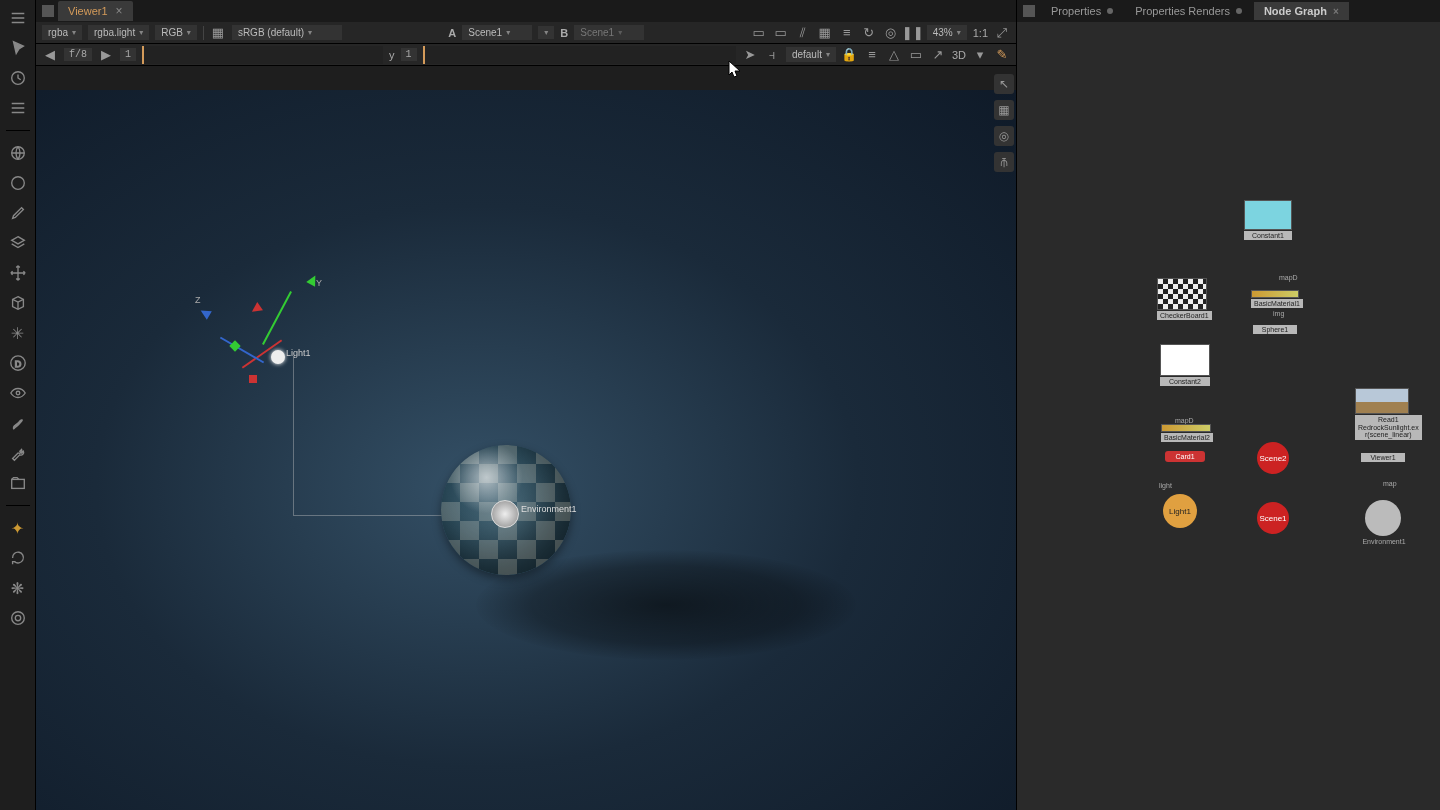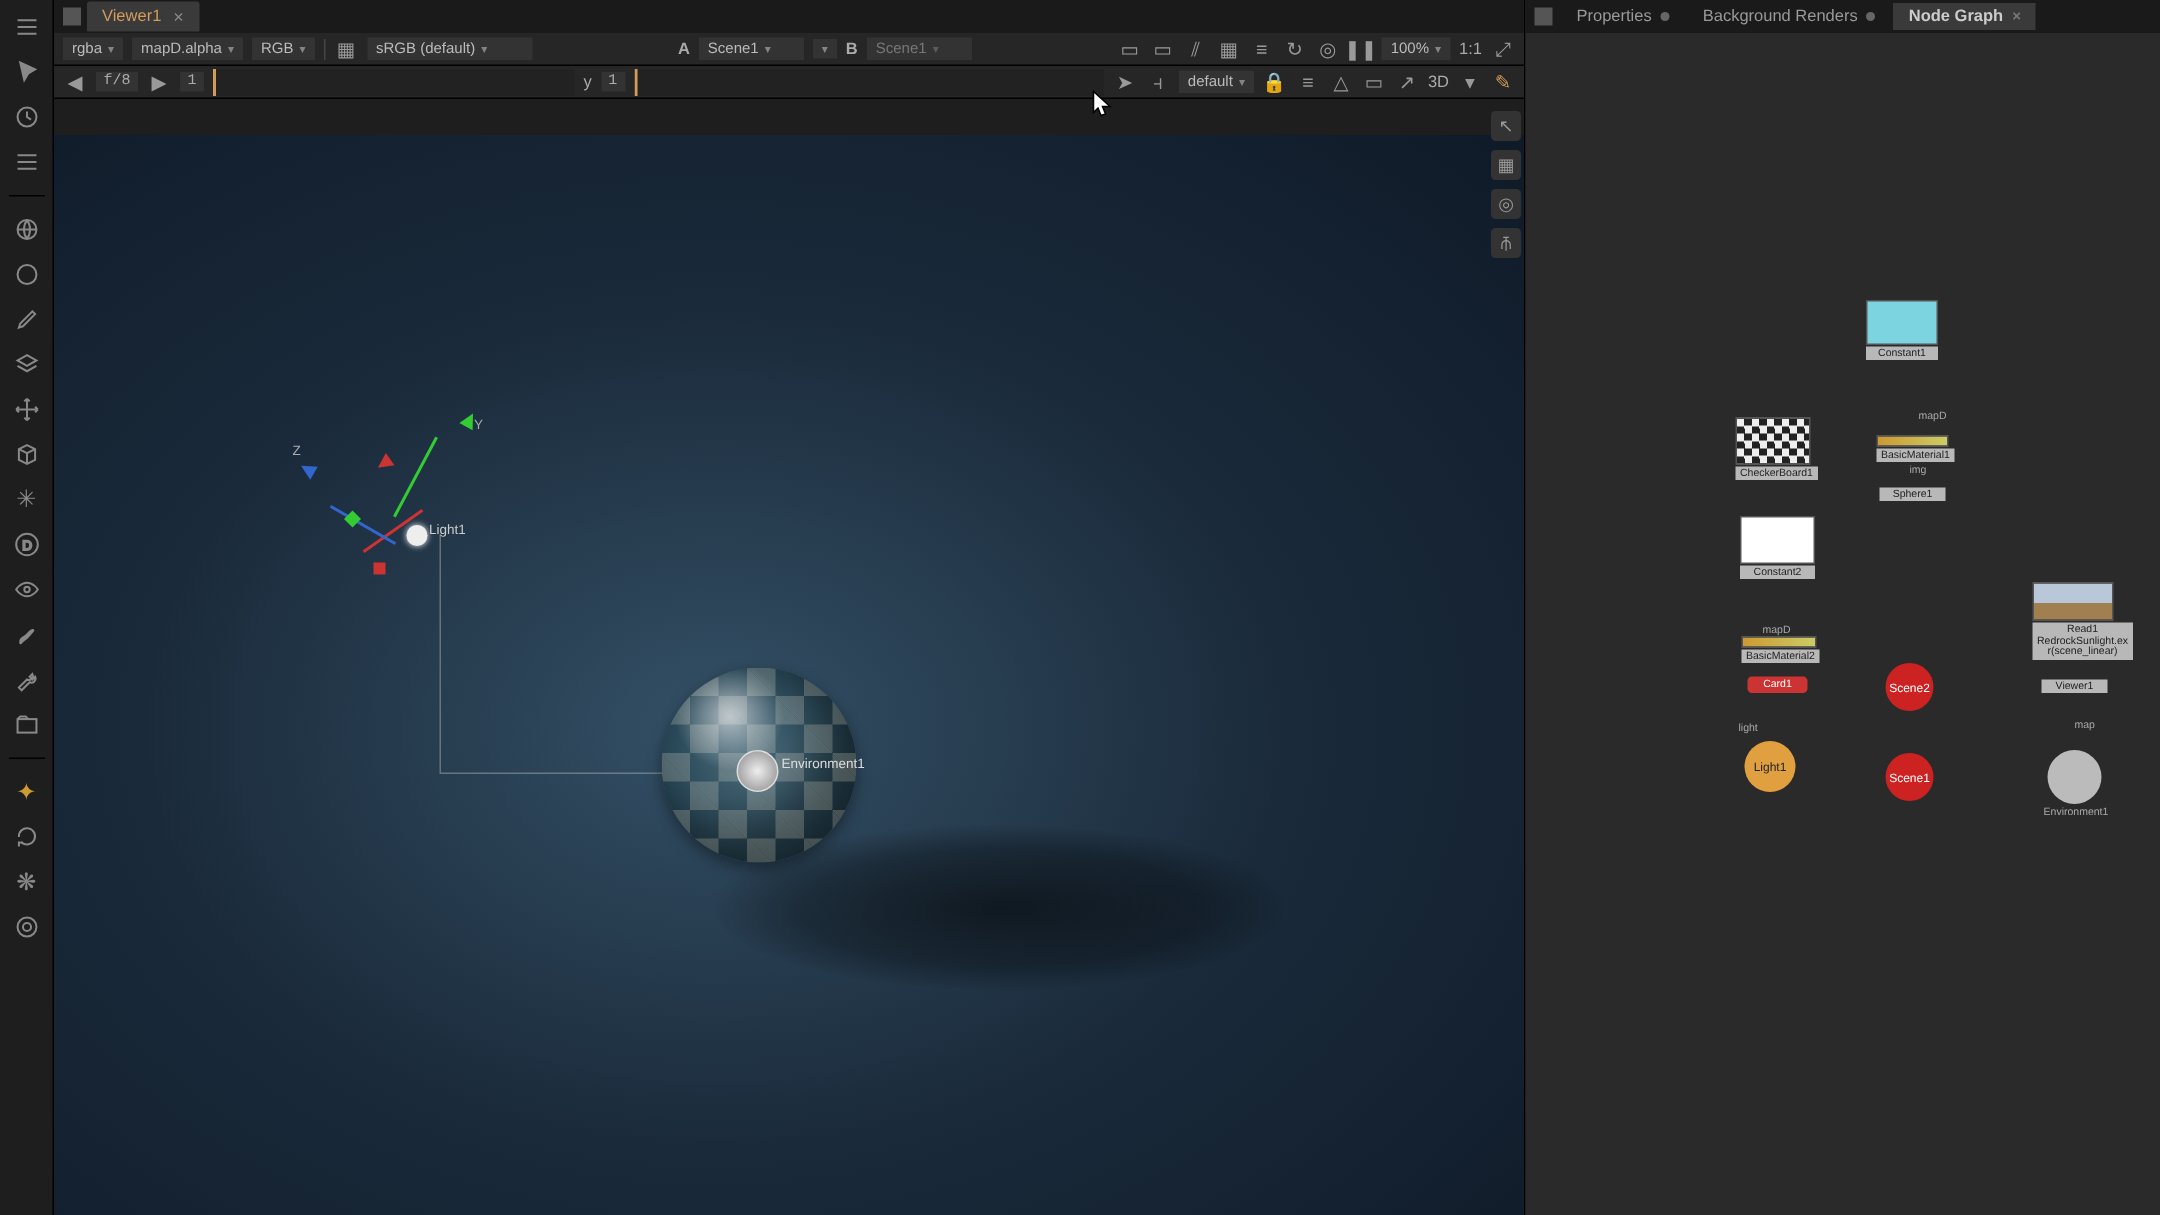--- a/index.html
+++ b/index.html
@@ -217,41 +217,41 @@
 <div class="tab-bar">
   <div class="tab-grip"></div>
   <div class="tab">
     <span>Viewer1</span>
     <span class="close">×</span>
   </div>
 </div>
 
 <div class="viewer-ctrl">
   <div class="dd">rgba</div>
-  <div class="dd">mapD.alpha</div>
+  <div class="dd">rgba.light</div>
   <div class="dd">RGB</div>
   <div class="pipe"></div>
   <div class="tb-icon">▦</div>
   <div class="dd" style="min-width:110px">sRGB (default)</div>
   <div class="spacer"></div>
   <span style="font-weight:bold">A</span>
   <div class="dd" style="min-width:70px">Scene1</div>
   <div class="dd" style="min-width:10px"></div>
   <span style="font-weight:bold">B</span>
   <div class="dd" style="min-width:70px;color:#777">Scene1</div>
   <div class="spacer"></div>
   <div class="tb-icon">▭</div>
   <div class="tb-icon">▭</div>
   <div class="tb-icon">⫽</div>
   <div class="tb-icon">▦</div>
   <div class="tb-icon">≡</div>
   <div class="tb-icon">↻</div>
   <div class="tb-icon">◎</div>
   <div class="tb-icon">❚❚</div>
-  <div class="dd">100%</div>
+  <div class="dd">43%</div>
   <span>1:1</span>
   <div class="tb-icon">⤢</div>
 </div>
 
 <div class="timeline-row">
   <div class="tb-icon">◀</div>
   <div class="tb-btn">f/8</div>
   <div class="tb-icon">▶</div>
   <div class="tb-btn">1</div>
   <div class="ruler">
@@ -310,21 +310,21 @@
 </div>
 
 <div class="right-panel">
   <div class="rp-tabs">
     <div class="rp-grip"></div>
     <div class="rp-tab">
       <span>Properties</span>
       <span class="dot"></span>
     </div>
     <div class="rp-tab">
-      <span>Background Renders</span>
+      <span>Properties Renders</span>
       <span class="dot"></span>
     </div>
     <div class="rp-tab active">
       <span>Node Graph</span>
       <span class="close">×</span>
     </div>
   </div>
 
   <div class="node-canvas">
     <svg class="wire-svg">

